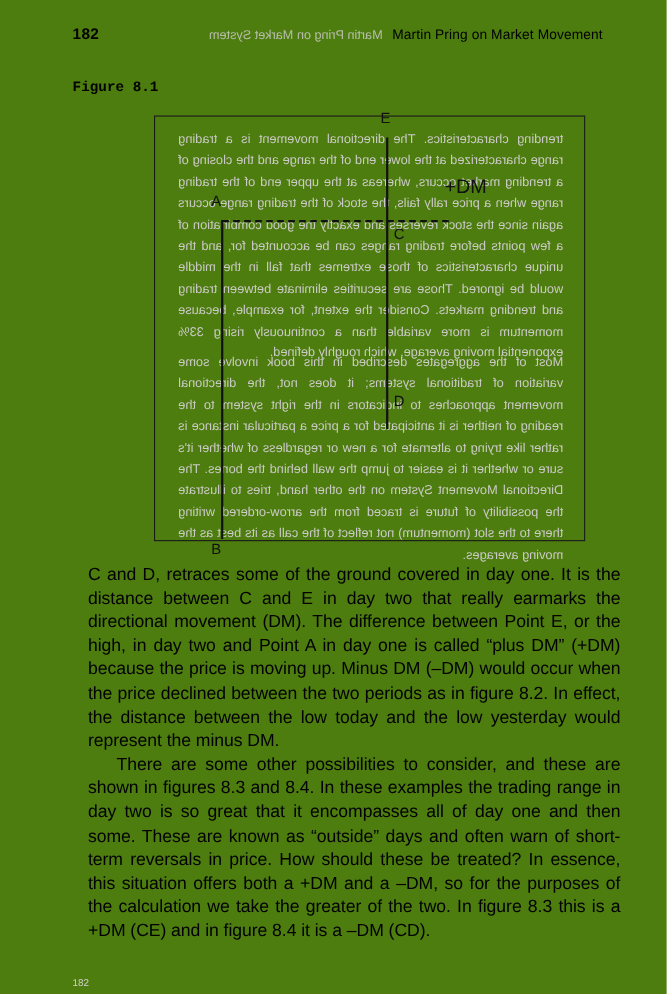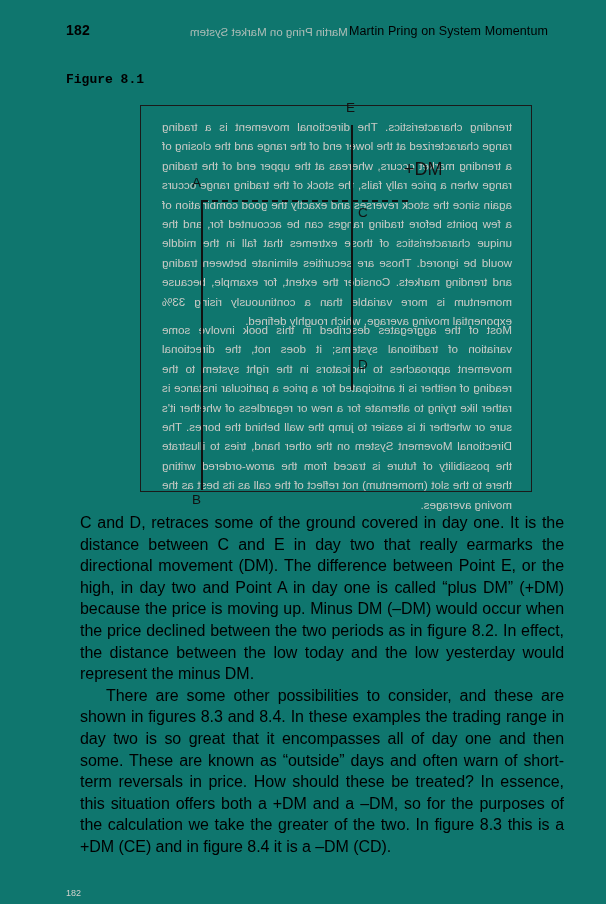--- a/index.html
+++ b/index.html
@@ -12,21 +12,21 @@
     background: #ffffff;
     font-family: "Liberation Sans", sans-serif;
     color: #000000;
     overflow: hidden;
     position: relative;
   }
 
   .page {
     position: absolute;
     inset: 0;
-    background: #0f766e;
+    background: #4d7c0f;
   }
 
   
   .header {
     position: absolute;
     top: 22px;
     left: 0;
     right: 0;
     height: 22px;
   }
@@ -173,21 +173,21 @@
     color: #d2d2cd;
   }
 </style>
 </head>
 <body>
 
 <div class="page">
 
   <div class="header">
     <div class="folio">182</div>
-    <div class="running-title">Martin Pring on System Momentum</div>
+    <div class="running-title">Martin Pring on Market Movement</div>
   </div>
 
   <div class="ghost-head">Martin Pring on Market System</div>
 
   <div class="figure-label">Figure 8.1</div>
 
   <div class="figure-area">
 
     <div class="chart-frame"></div>
 

